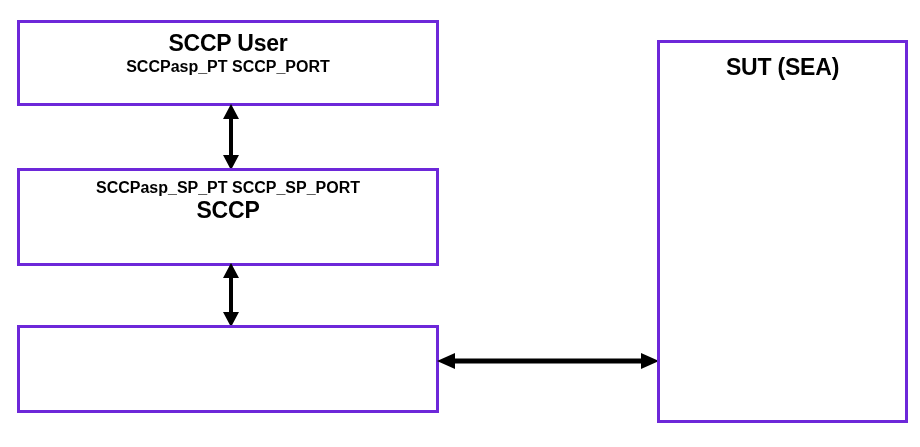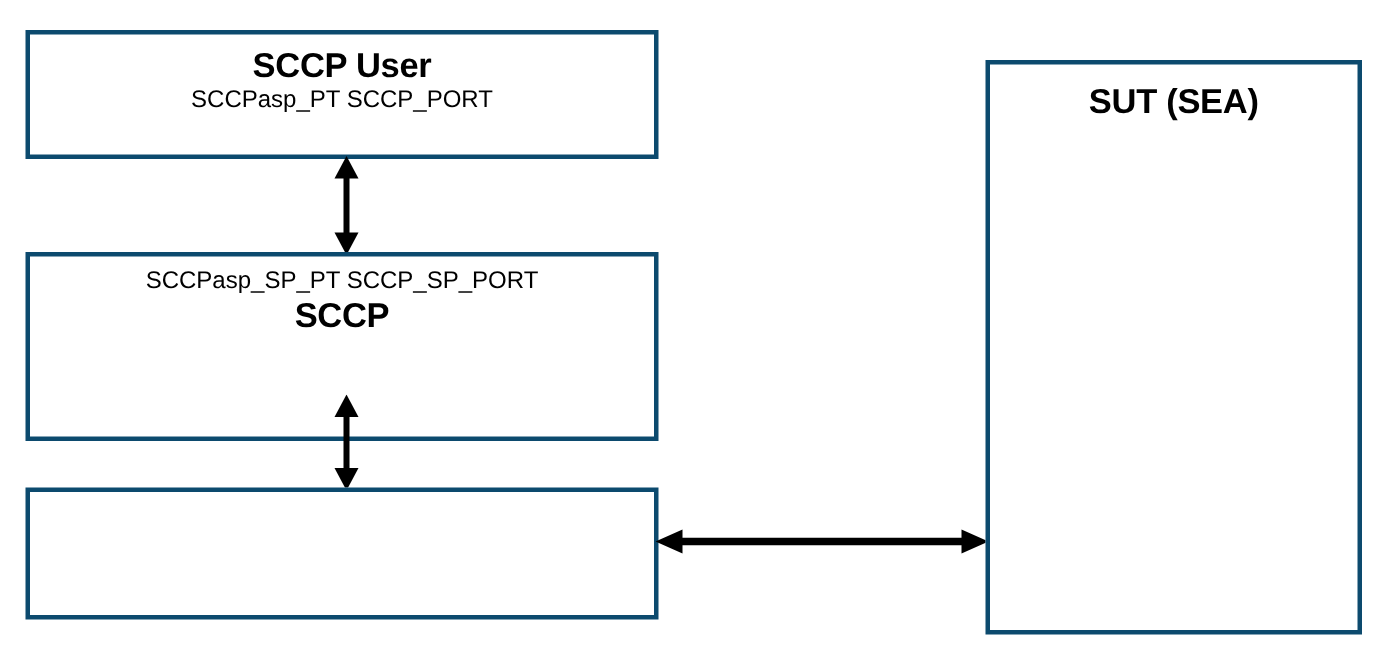--- a/index.html
+++ b/index.html
@@ -14,51 +14,51 @@
   #diagram-canvas {
     position: relative;
     width: 920px;
     height: 447px;
     background: #ffffff;
     overflow: hidden;
   }
   .node-box {
     position: absolute;
     box-sizing: border-box;
-    border: 3px solid #0c4a6e;
+    border: 3px solid #6d28d9;
     background: #ffffff;
     display: flex;
     flex-direction: column;
     align-items: center;
     text-align: center;
   }
   .node-title {
     font-weight: bold;
     font-size: 23px;
     line-height: 1.08;
     letter-spacing: -0.2px;
     white-space: nowrap;
   }
   .node-sub {
-    font-weight: normal;
+    font-weight: bold;
     font-size: 16px;
     line-height: 1.1;
     white-space: nowrap;
   }
 
   
   #box-sccp-user {
     left: 17px;  top: 20px;  width: 422px; height: 86px;
     justify-content: flex-start;
     padding-top: 8px;
   }
   #box-sccp-user .node-title { margin-bottom: 2px; }
 
   #box-sccp {
-    left: 17px;  top: 168px; width: 422px; height: 126px;
+    left: 17px;  top: 168px; width: 422px; height: 98px;
     justify-content: flex-start;
     padding-top: 8px;
   }
   #box-sccp .node-sub.top { margin-bottom: 1px; }
   #box-sccp .node-title { margin-bottom: 1px; }
 
   #box-system-mtp3 {
     left: 17px;  top: 325px; width: 422px; height: 88px;
     justify-content: flex-start;
     padding-top: 10px;

